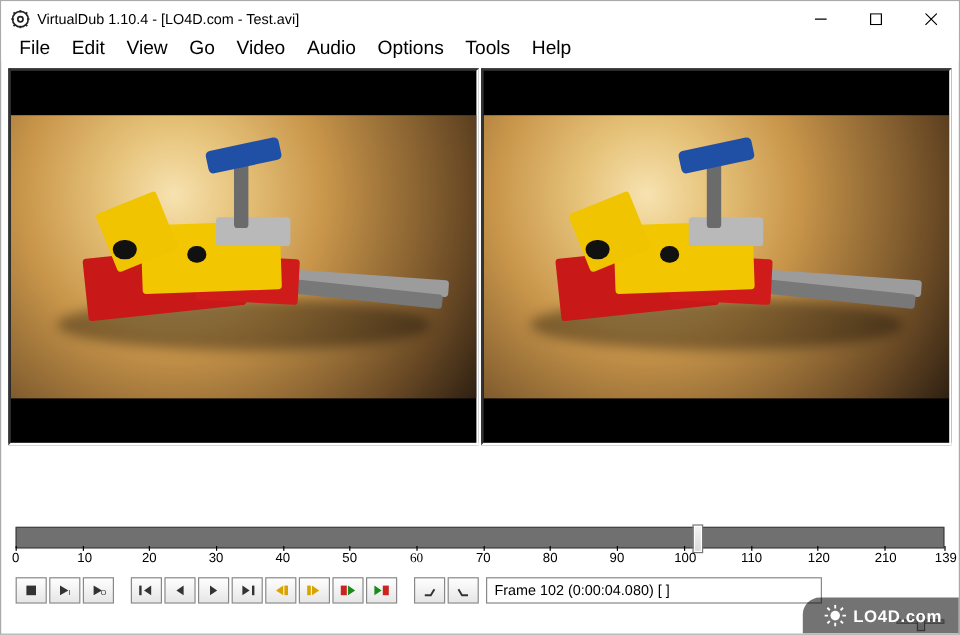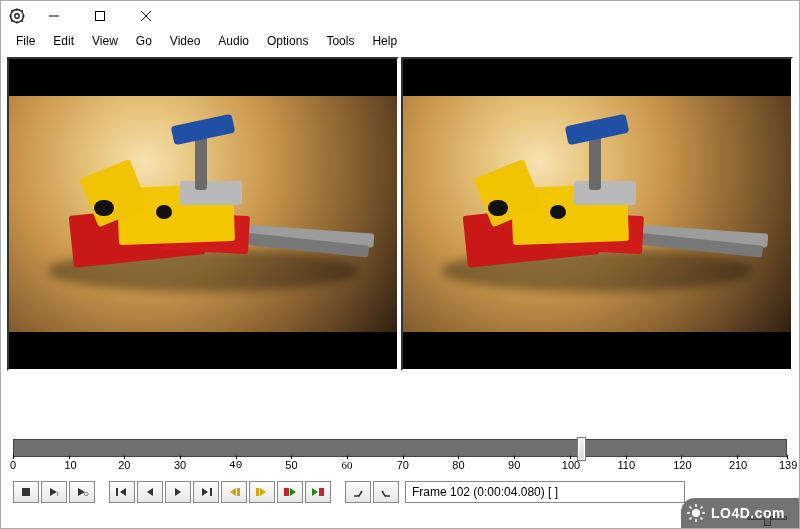--- a/index.html
+++ b/index.html
@@ -46,21 +46,21 @@
   .menubar {
     height: 20px;
     display: flex;
     align-items: center;
     padding: 0 6px;
     gap: 0;
     background: #fff;
   }
   .menu-item {
     padding: 2px 9px;
-    font-size: 12px;
+    font-size: 16px;
     cursor: default;
   }
 
   
   .content {
     display: flex;
     gap: 0;
     padding: 6px 6px 0 6px;
     height: 320px;
   }
@@ -205,21 +205,21 @@
   }
 
   
   .watermark {
     position: absolute;
     right: 0;
     bottom: 0;
     background: rgba(0,0,0,.55);
     color: #fff;
     font-weight: 600;
-    padding: 6px 14px 6px 6px;
+    padding: 6px 14px 6px 18px;
     border-top-left-radius: 14px;
     display: flex;
     align-items: center;
     gap: 6px;
     font-size: 14px;
     letter-spacing: .5px;
   }
   .watermark .sun {
     width: 18px; height: 18px;
   }
@@ -228,20 +228,21 @@
 <body>
 
 <div class="titlebar">
   <span class="app-icon">
     <svg viewBox="0 0 16 16">
         <circle cx="8" cy="8" r="6.5" fill="none" stroke="#222" stroke-width="1.4"></circle>
         <path d="M8 2.5v-2M8 15.5v-2M2.5 8h-2M15.5 8h-2M3.7 3.7 2.3 2.3M12.3 12.3l1.4 1.4M12.3 3.7l1.4-1.4M3.7 12.3 2.3 13.7" stroke="#222" stroke-width="1.4"></path>
         <circle cx="8" cy="8" r="2.2" fill="none" stroke="#222" stroke-width="1.4"></circle>
       </svg>
   </span>
+  <span class="title">VirtualDub 1.10.4 - [LO4D.com - Test.avi]</span>
   <div class="win-btns">
     <div class="win-btn">
       <svg width="10" height="10" viewBox="0 0 10 10">
           <path d="M0 5h10" stroke="#000" stroke-width="1"></path>
         </svg>
     </div>
     <div class="win-btn">
       <svg width="10" height="10" viewBox="0 0 10 10">
           <rect x="0.5" y="0.5" width="9" height="9" fill="none" stroke="#000" stroke-width="1"></rect>
         </svg>
@@ -305,21 +306,21 @@
 
 <div class="ruler-wrap">
   <div class="track">
     <div class="thumb" id="thumb" style="left: calc(73.3813% - 4px);"></div>
   </div>
   <div class="ticks" id="ticks">
       <div class="tick" style="left: calc(0% - 8px); width: 16px;">0</div>
       <div class="tick" style="left: calc(7.19424% - 8px); width: 16px; text-align: right;">10</div>
       <div class="tick" style="left: calc(14.3885% - 8px); width: 16px;">20</div>
       <div class="tick" style="left: calc(21.5827% - 8px); width: 16px;">30</div>
-      <div class="tick" style="left: calc(28.777% - 8px); width: 16px; font-family: Liberation Mono, monospace;">40</div>
+      <div class="tick" style="left: calc(28.777% - 8px); width: 16px;">40</div>
       <div class="tick" style="left: calc(35.9712% - 8px); width: 16px;">50</div>
       <div class="tick" style="left: calc(43.1655% - 8px); width: 16px; font-family: Liberation Serif, serif;">60</div>
       <div class="tick" style="left: calc(50.3597% - 8px); width: 16px;">70</div>
       <div class="tick" style="left: calc(57.554% - 8px); width: 16px;">80</div>
       <div class="tick" style="left: calc(64.7482% - 8px); width: 16px;">90</div>
       <div class="tick" style="left: calc(71.9424% - 8px); width: 16px;">100</div>
       <div class="tick" style="left: calc(79.1367% - 8px); width: 16px;">110</div>
       <div class="tick" style="left: calc(86.3309% - 8px); width: 16px;">120</div>
       <div class="tick" style="left: calc(93.5252% - 8px); width: 16px;">210</div>
       <div class="tick" style="left: calc(100% - 8px); width: 16px;">139</div>

